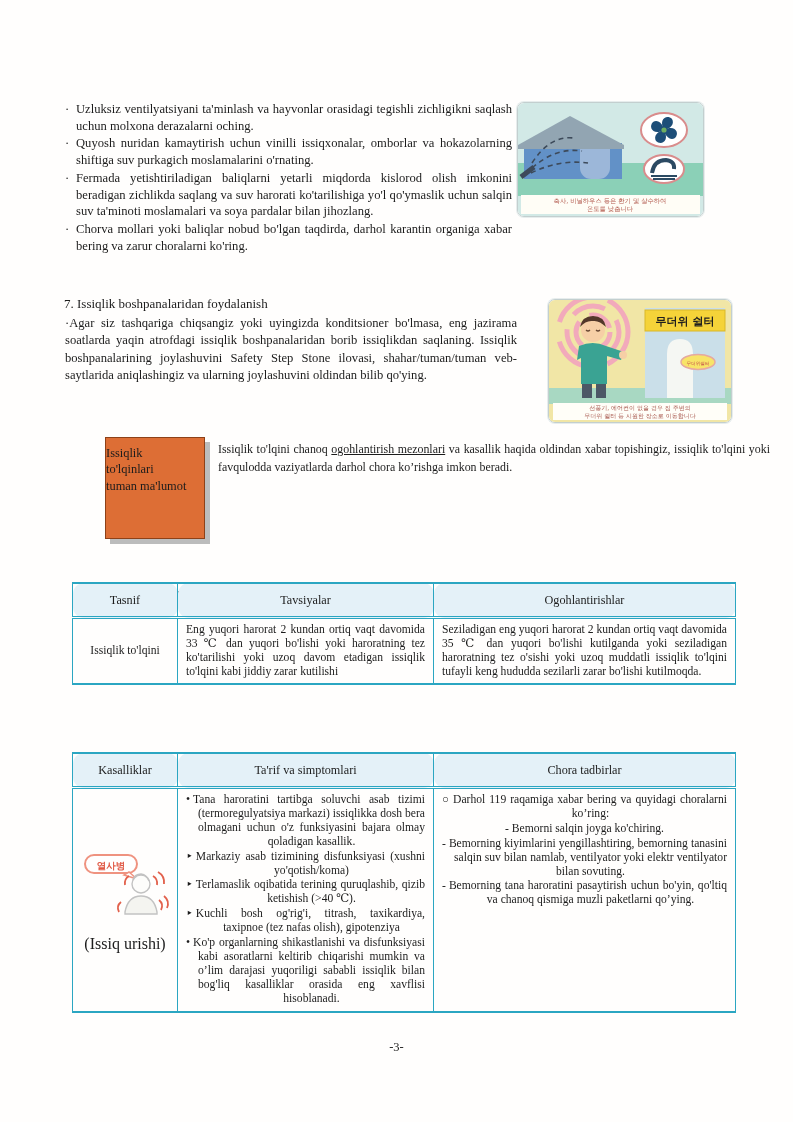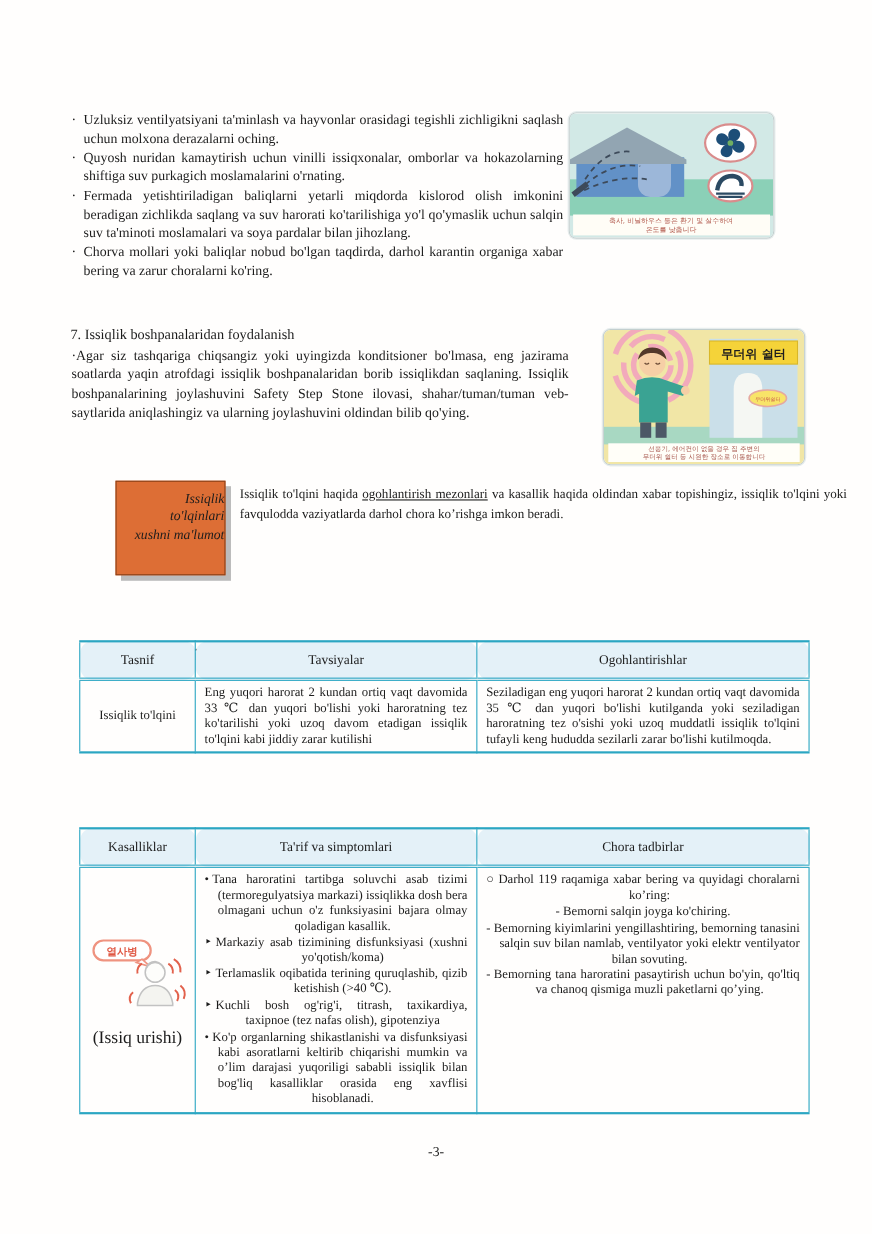--- a/index.html
+++ b/index.html
@@ -20,23 +20,23 @@
   #section5-title{left:64px;top:296px;font-size:13px;}
   #section5-body{left:65px;top:315px;width:452px;font-size:12.6px;line-height:1.38;text-align:justify;}
 
   
   .illus{border-radius:7px;overflow:hidden;border:1px solid #c3cfcf;box-shadow:0 0 0 1px #e7eded;}
   #barn-illus{left:517px;top:102px;width:185px;height:113px;}
   #shelter-illus{left:548px;top:299px;width:182px;height:122px;}
 
   
   #info-box{
-    left:105px;top:437px;width:100px;height:86px;background:#dd6e35;
+    left:105px;top:437px;width:100px;height:102px;background:#dd6e35;
     border:1px solid #8d4118;box-shadow:5px 5px 0 #bcbcbc;
-    text-align:right;font-size:12.4px;line-height:1.32;padding-top:7px;box-sizing:border-box;font-style:italic;
+    text-align:left;font-size:12.4px;line-height:1.32;padding-top:7px;box-sizing:border-box;
   }
   #info-text{left:218px;top:441px;width:552px;font-size:11.9px;line-height:1.5;text-align:justify;}
   #info-text .u{text-decoration:underline;}
 
   
   .sec-heading{font-weight:bold;font-size:14.6px;word-spacing:4px;margin-top:44px;}
   #heading-warning{left:95px;top:544px;}
   #heading-illness{left:95px;top:714px;}
 
   
@@ -155,24 +155,24 @@
       </g>
       <rect x="4" y="103" width="174" height="17" fill="#fffef8"></rect>
       <text x="91" y="110" font-size="6" text-anchor="middle" fill="#a8584e">선풍기, 에어컨이 없을 경우 집 주변의</text>
       <text x="91" y="117.5" font-size="6" text-anchor="middle" fill="#a8584e">무더위 쉴터 등 시원한 장소로 이동합니다</text>
     </svg>
   </div>
 
   <div class="abs" id="info-box">
     <div>Issiqlik</div>
     <div>to'lqinlari</div>
-    <div>xushni ma'lumot</div>
+    <div>tuman ma'lumot</div>
   </div>
   <div class="abs" id="info-text">
-    <span>Issiqlik to'lqini haqida </span><span class="u">ogohlantirish mezonlari</span><span> va kasallik haqida oldindan xabar topishingiz, issiqlik to'lqini yoki favqulodda vaziyatlarda darhol chora ko’rishga imkon beradi.</span>
+    <span>Issiqlik to'lqini chanoq </span><span class="u">ogohlantirish mezonlari</span><span> va kasallik haqida oldindan xabar topishingiz, issiqlik to'lqini yoki favqulodda vaziyatlarda darhol chora ko’rishga imkon beradi.</span>
   </div>
 
   <div class="abs sec-heading" id="heading-warning">Issiqlik to'lqini haqida ogohlantirish</div>
   <table class="doc abs" id="warning-table">
     <colgroup>
         <col class="col1">
         <col class="col2">
         <col class="col3">
       </colgroup>
     <thead>

